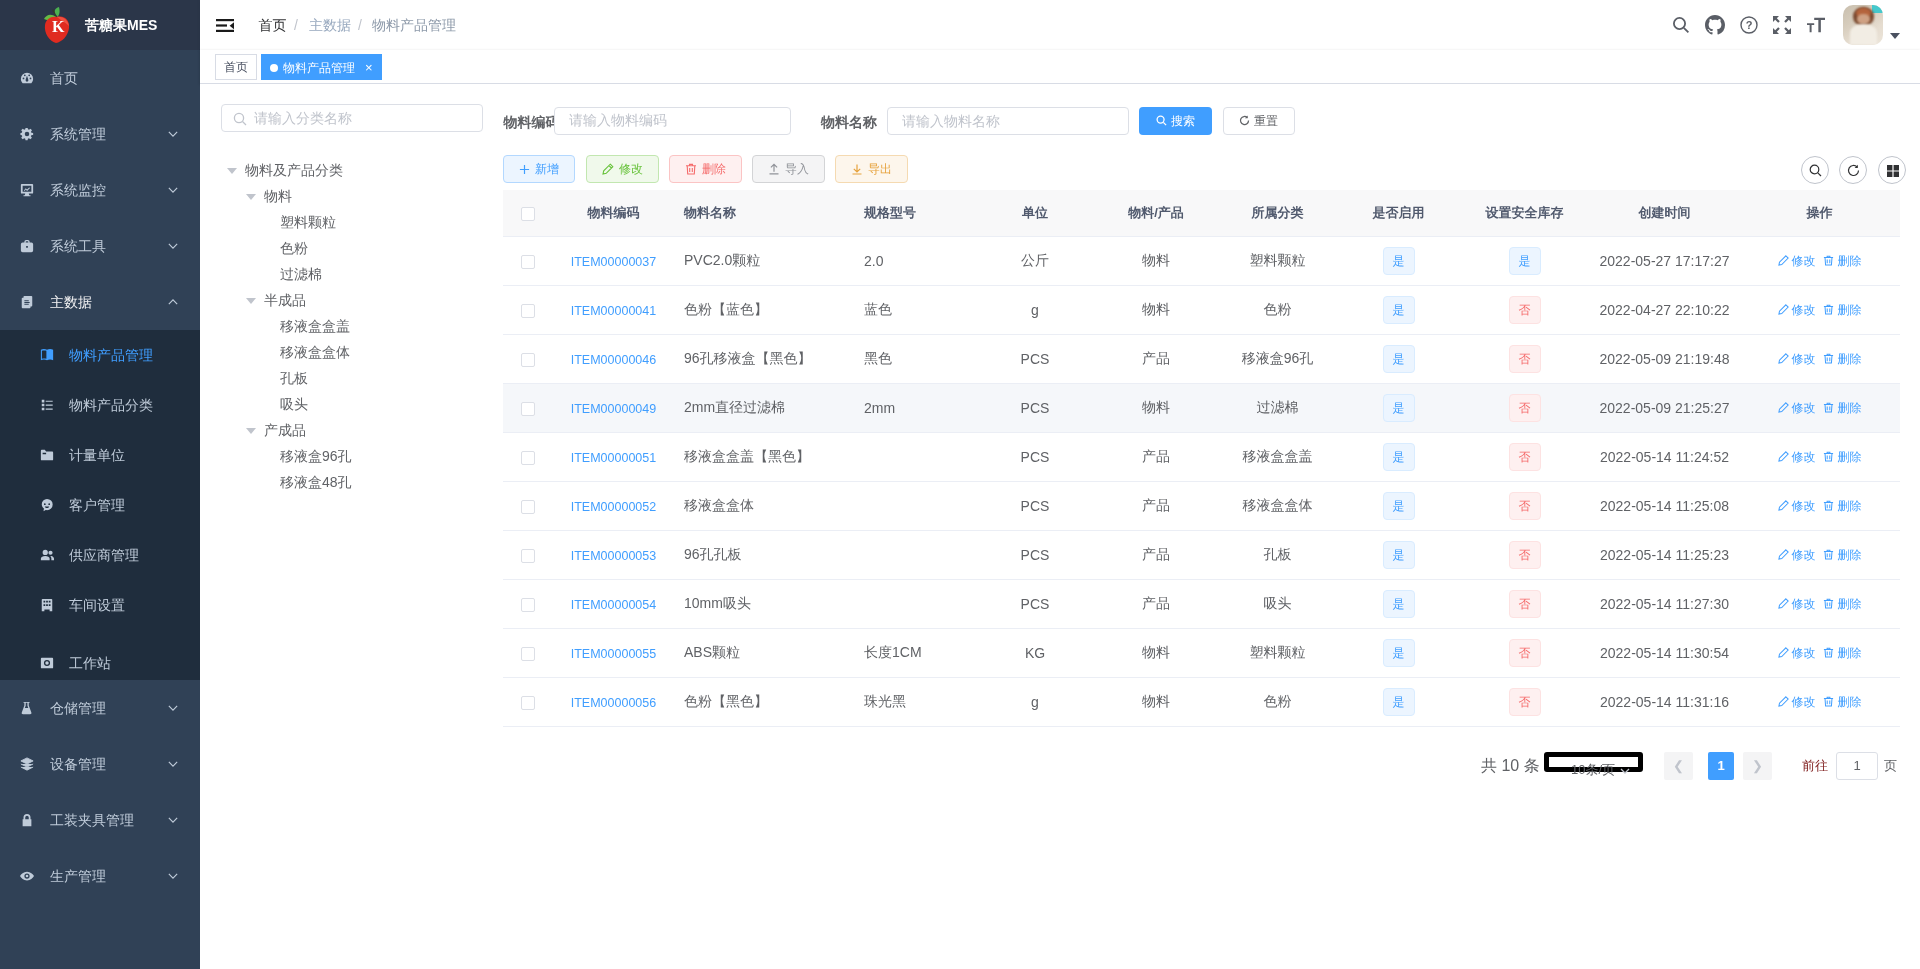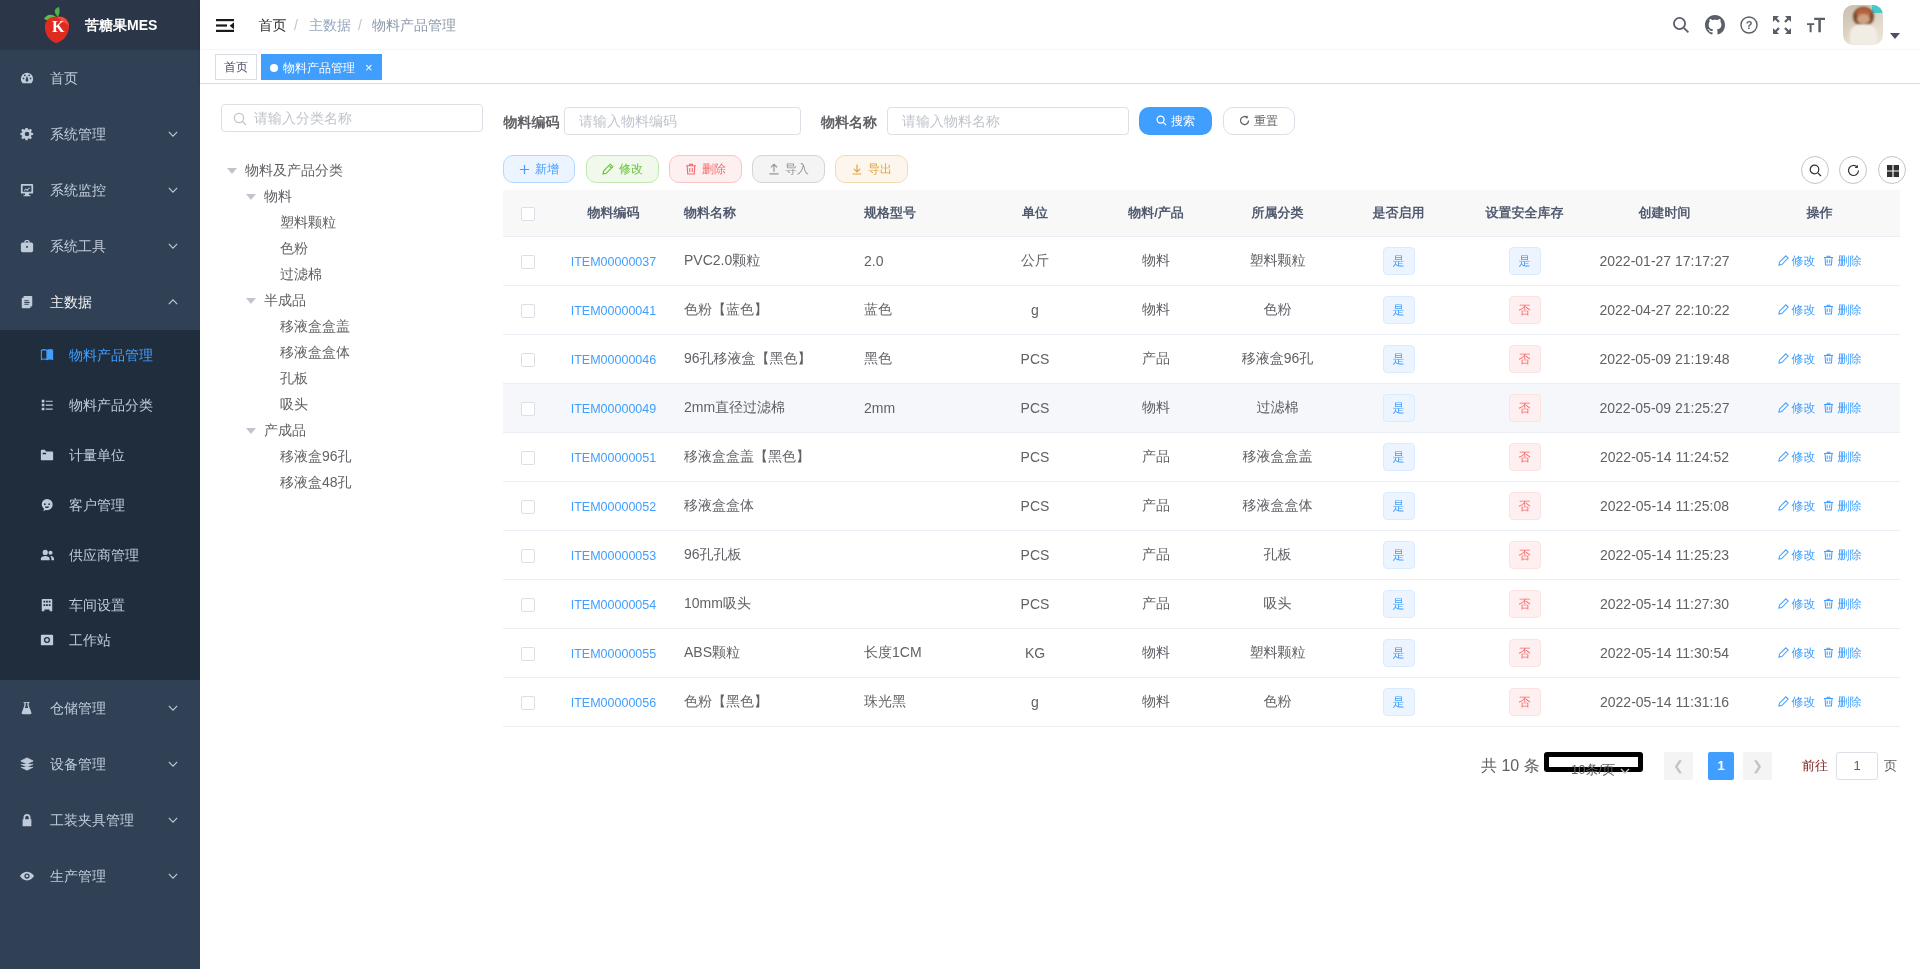--- a/index.html
+++ b/index.html
@@ -32,21 +32,21 @@
 .tag2 { position:absolute; left:61px; top:4px; height:26px; line-height:26px; background:#409eff;
   border:1px solid #409eff; color:#fff; font-size:12px; padding:0 8px; }
 .tag2 .dot { display:inline-block; width:8px; height:8px; border-radius:50%; background:#fff;
   margin-right:5px; position:relative; top:0px; }
 
 #content { position:absolute; left:200px; top:84px; width:1720px; height:885px; background:#fff; }
 .inp { position:absolute; border:1px solid #dcdfe6; border-radius:4px; background:#fff;
   font-size:14px; color:#c0c4cc; }
 .lbl { position:absolute; font-size:14px; font-weight:bold; color:#606266; }
 .btn .bic { margin-right:5px; position:relative; top:2px; }
-.btn { position:absolute; height:28px; border-radius:10px; font-size:12px; text-align:center;
+.btn { position:absolute; height:28px; border-radius:4px; font-size:12px; text-align:center;
   line-height:26px; border:1px solid transparent; }
 
 .tnode { position:absolute; font-size:14px; color:#606266; height:26px; line-height:26px; }
 .tcaret { display:inline-block; width:0; height:0; border:5px solid transparent;
   border-top:6px solid #c0c4cc; position:relative; top:4px; margin-right:0px; }
 
 #tbl { position:absolute; left:303px; top:106px; width:1397px; border-collapse:collapse;
   table-layout:fixed; font-size:14px; color:#606266; }
 #tbl th { background:#f8f8f9; height:46px; font-size:13px; color:#515a6e; font-weight:bold;
   border-bottom:1px solid #ebeef5; }
@@ -146,21 +146,21 @@
           <path fill="#bfcbd9" d="M6 8a3 3 0 1 0 0-6 3 3 0 0 0 0 6zm0 1c-2.7 0-5 1.3-5 3v2h10v-2c0-1.7-2.3-3-5-3zm6-1.2a2.4 2.4 0 1 0 0-4.8 2.4 2.4 0 0 0 0 4.8zm.8 1.3c1.9.4 3.2 1.5 3.2 2.9v2h-3v-2c0-1.1-.4-2.1-1.2-2.9h1z"></path>
         </svg>
       <span class="mtx">供应商管理</span>
     </div>
     <div class="smitem" style="top:250px">
       <svg class="mic" viewBox="0 0 16 16">
           <path fill="#bfcbd9" d="M13 1H3a1 1 0 0 0-1 1v13h3v-2h6v2h3V2a1 1 0 0 0-1-1zM6 9H4V7h2v2zm0-4H4V3h2v2zm3 4H7V7h2v2zm0-4H7V3h2v2zm3 4h-2V7h2v2zm0-4h-2V3h2v2z"></path>
         </svg>
       <span class="mtx">车间设置</span>
     </div>
-    <div class="smitem" style="top:285px">
+    <div class="smitem" style="top:308px">
       <svg class="mic" viewBox="0 0 16 16">
           <path fill="#bfcbd9" d="M14 2H2a1 1 0 0 0-1 1v10a1 1 0 0 0 1 1h12a1 1 0 0 0 1-1V3a1 1 0 0 0-1-1zM8 11.5A3.5 3.5 0 1 1 8 4.5a3.5 3.5 0 0 1 0 7zM8 6a2 2 0 1 0 0 4 2 2 0 0 0 0-4z"></path>
         </svg>
       <span class="mtx">工作站</span>
     </div>
   </div>
   <div class="mitem" style="top:680px">
     <svg class="mic" viewBox="0 0 16 16">
         <path fill="#bfcbd9" d="M10 5V2h1V1H4v1h1v3L2 13a1.5 1.5 0 0 0 1.4 2h8.2a1.5 1.5 0 0 0 1.4-2L10 5zM6.5 2h2v3.5l1 2.5h-4l1-2.5V2z"></path>
       </svg>
@@ -260,21 +260,21 @@
   <div class="tnode" style="left:46px;top:203px;"><span class="tcaret"></span><span style="margin-left:8px;">半成品</span></div>
   <div class="tnode" style="left:80px;top:229px;">移液盒盒盖</div>
   <div class="tnode" style="left:80px;top:255px;">移液盒盒体</div>
   <div class="tnode" style="left:80px;top:281px;">孔板</div>
   <div class="tnode" style="left:80px;top:307px;">吸头</div>
   <div class="tnode" style="left:46px;top:333px;"><span class="tcaret"></span><span style="margin-left:8px;">产成品</span></div>
   <div class="tnode" style="left:80px;top:359px;">移液盒96孔</div>
   <div class="tnode" style="left:80px;top:385px;">移液盒48孔</div>
 
   <div class="lbl" style="left:303.5px;top:30px;">物料编码</div>
-  <div class="inp" style="left:364px;top:23px;width:237px;height:28px;line-height:26px;padding-left:14px;">请输入物料编码</div>
+  <div class="inp" style="left:354px;top:23px;width:237px;height:28px;line-height:26px;padding-left:14px;font-family:Liberation Mono, monospace;">请输入物料编码</div>
   <div class="lbl" style="left:621px;top:30px;">物料名称</div>
   <div class="inp" style="left:687px;top:23px;width:242px;height:28px;line-height:26px;padding-left:14px;">请输入物料名称</div>
   <div class="btn" style="left:939px;top:23px;width:73px;background:#409eff;color:#fff;">
     <svg width="11" height="11" viewBox="0 0 12 12" style="margin-right:4px;position:relative;top:1px;">
         <circle cx="5" cy="5" r="3.8" fill="none" stroke="#fff" stroke-width="1.4"></circle>
         <line x1="8" y1="8" x2="11" y2="11" stroke="#fff" stroke-width="1.4"></line>
       </svg>搜索</div>
   <div class="btn" style="left:1022.6px;top:23px;width:72px;background:#fff;border-color:#dcdfe6;color:#606266;">
     <svg width="11" height="11" viewBox="0 0 12 12" style="margin-right:4px;position:relative;top:1px;">
         <path d="M10.4 6a4.4 4.4 0 1 1-1.3-3.1" fill="none" stroke="#606266" stroke-width="1.4"></path>
@@ -345,21 +345,21 @@
     <tr>
       <td><span class="cbx"></span></td>
           <td><span class="itemlink">ITEM00000037</span></td>
       <td class="lft">PVC2.0颗粒</td>
           <td class="lft">2.0</td>
           <td>公斤</td>
           <td>物料</td>
           <td>塑料颗粒</td>
       <td><span class="tagb">是</span></td>
           <td><span class="tagb">是</span></td>
-          <td>2022-01-27 17:17:27</td>
+          <td>2022-05-27 17:17:27</td>
       <td><span class="oplink"><svg width="11" height="11" viewBox="0 0 12 12" style="margin-right:3px;position:relative;top:1px;">
                 <path d="M8.6.9l2.5 2.5-7 7L1 11l.6-3.1z" fill="none" stroke="#409eff" stroke-width="1.1"></path>
               </svg>修改</span>&nbsp;&nbsp;<span class="oplink"><svg width="11" height="11" viewBox="0 0 12 12" style="margin-right:3px;position:relative;top:1px;">
                 <path d="M1 2.8h10M4.5 2.8V1.4h3v1.4M2.2 2.8l.6 8.2h6.4l.6-8.2M4.6 5v4M7.4 5v4" fill="none" stroke="#409eff" stroke-width="1.1"></path>
               </svg>删除</span></td>
     </tr>
     <tr>
       <td><span class="cbx"></span></td>
           <td><span class="itemlink">ITEM00000041</span></td>
       <td class="lft">色粉【蓝色】</td>

